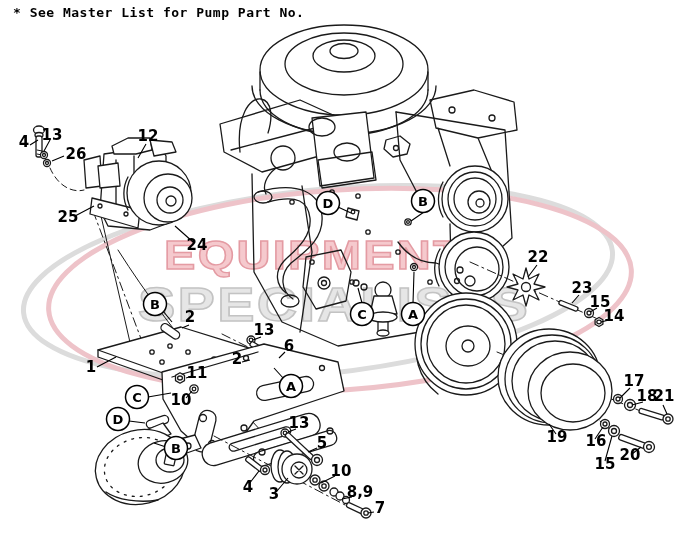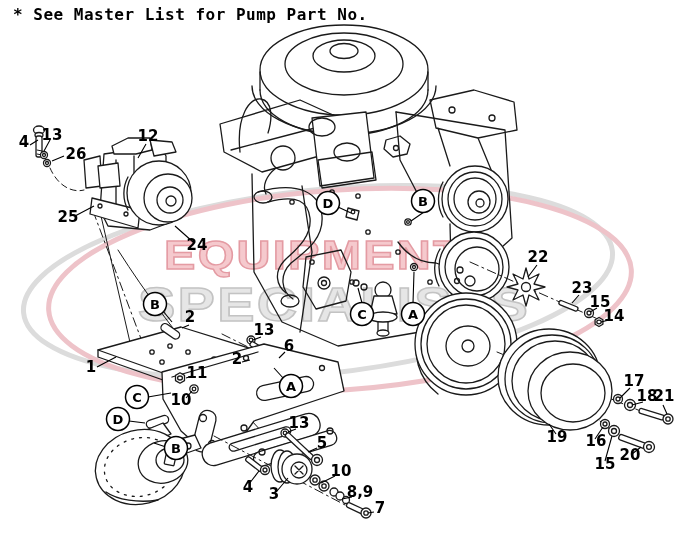--- a/index.html
+++ b/index.html
@@ -1,19 +1,19 @@
 <!DOCTYPE html>
 <html><head>
 <meta charset="utf-8">
 <style>
   html,body{margin:0;padding:0;background:#fff;}
   .stage{position:relative;width:676px;height:545px;background:#fff;overflow:hidden;
          font-family:"Liberation Sans",sans-serif;}
   .note{position:absolute;left:13px;top:5px;font-family:"DejaVu Sans Mono",monospace;
-        font-weight:bold;font-size:16px;color:#000;letter-spacing:.5px;white-space:pre;}
+        font-weight:bold;font-size:13px;color:#000;letter-spacing:.5px;white-space:pre;}
   svg{position:absolute;left:0;top:0;}
   
   .ln{fill:none;stroke:#1a1a1a;stroke-width:1.3;stroke-linecap:round;stroke-linejoin:round;}
   .wh{fill:#ffffff;stroke:#1a1a1a;stroke-width:1.3;stroke-linecap:round;stroke-linejoin:round;}
   .thin{stroke-width:1;}
   .dash{stroke-dasharray:6 4;}
   .dashdot{stroke-dasharray:9 4 2 4;}
   .lead{fill:none;stroke:#000;stroke-width:1.1;}
   
   .num{font-family:"DejaVu Sans",sans-serif;font-weight:bold;font-size:15px;fill:#000;text-anchor:middle;}

